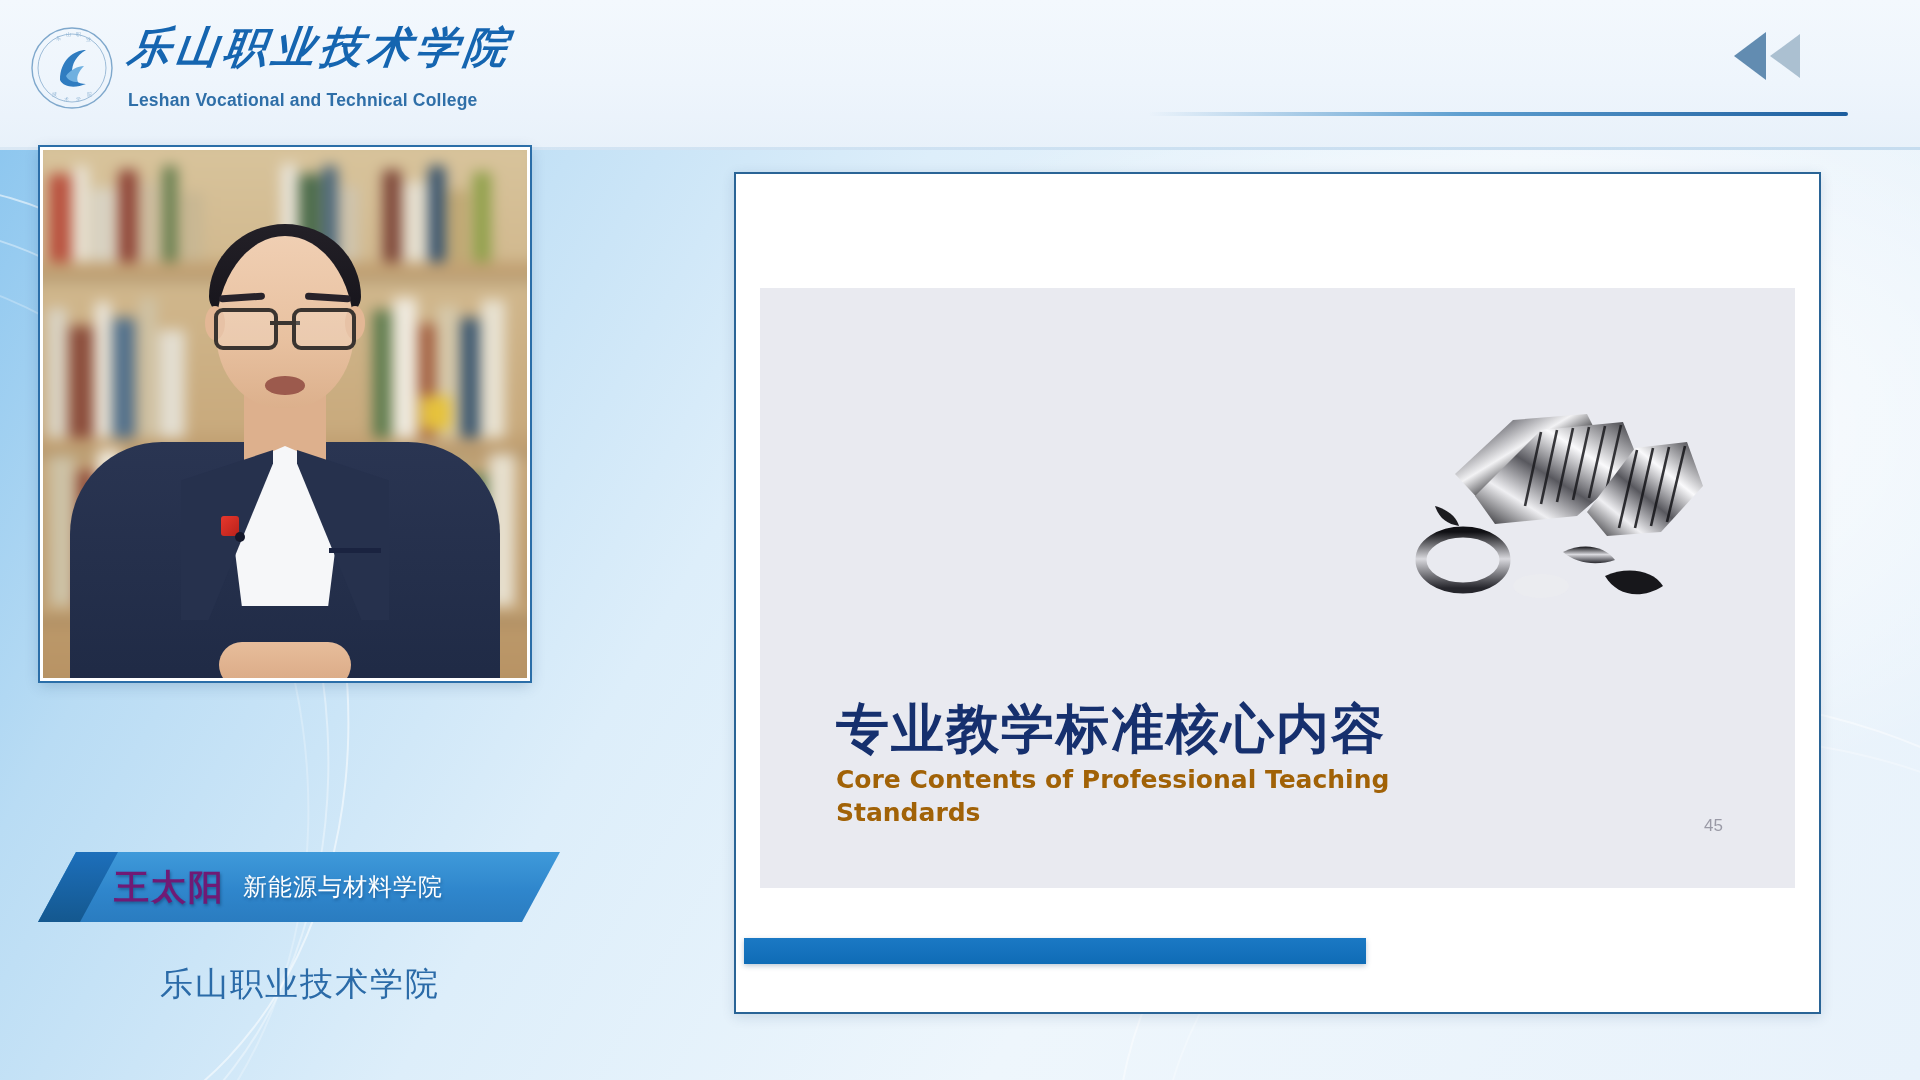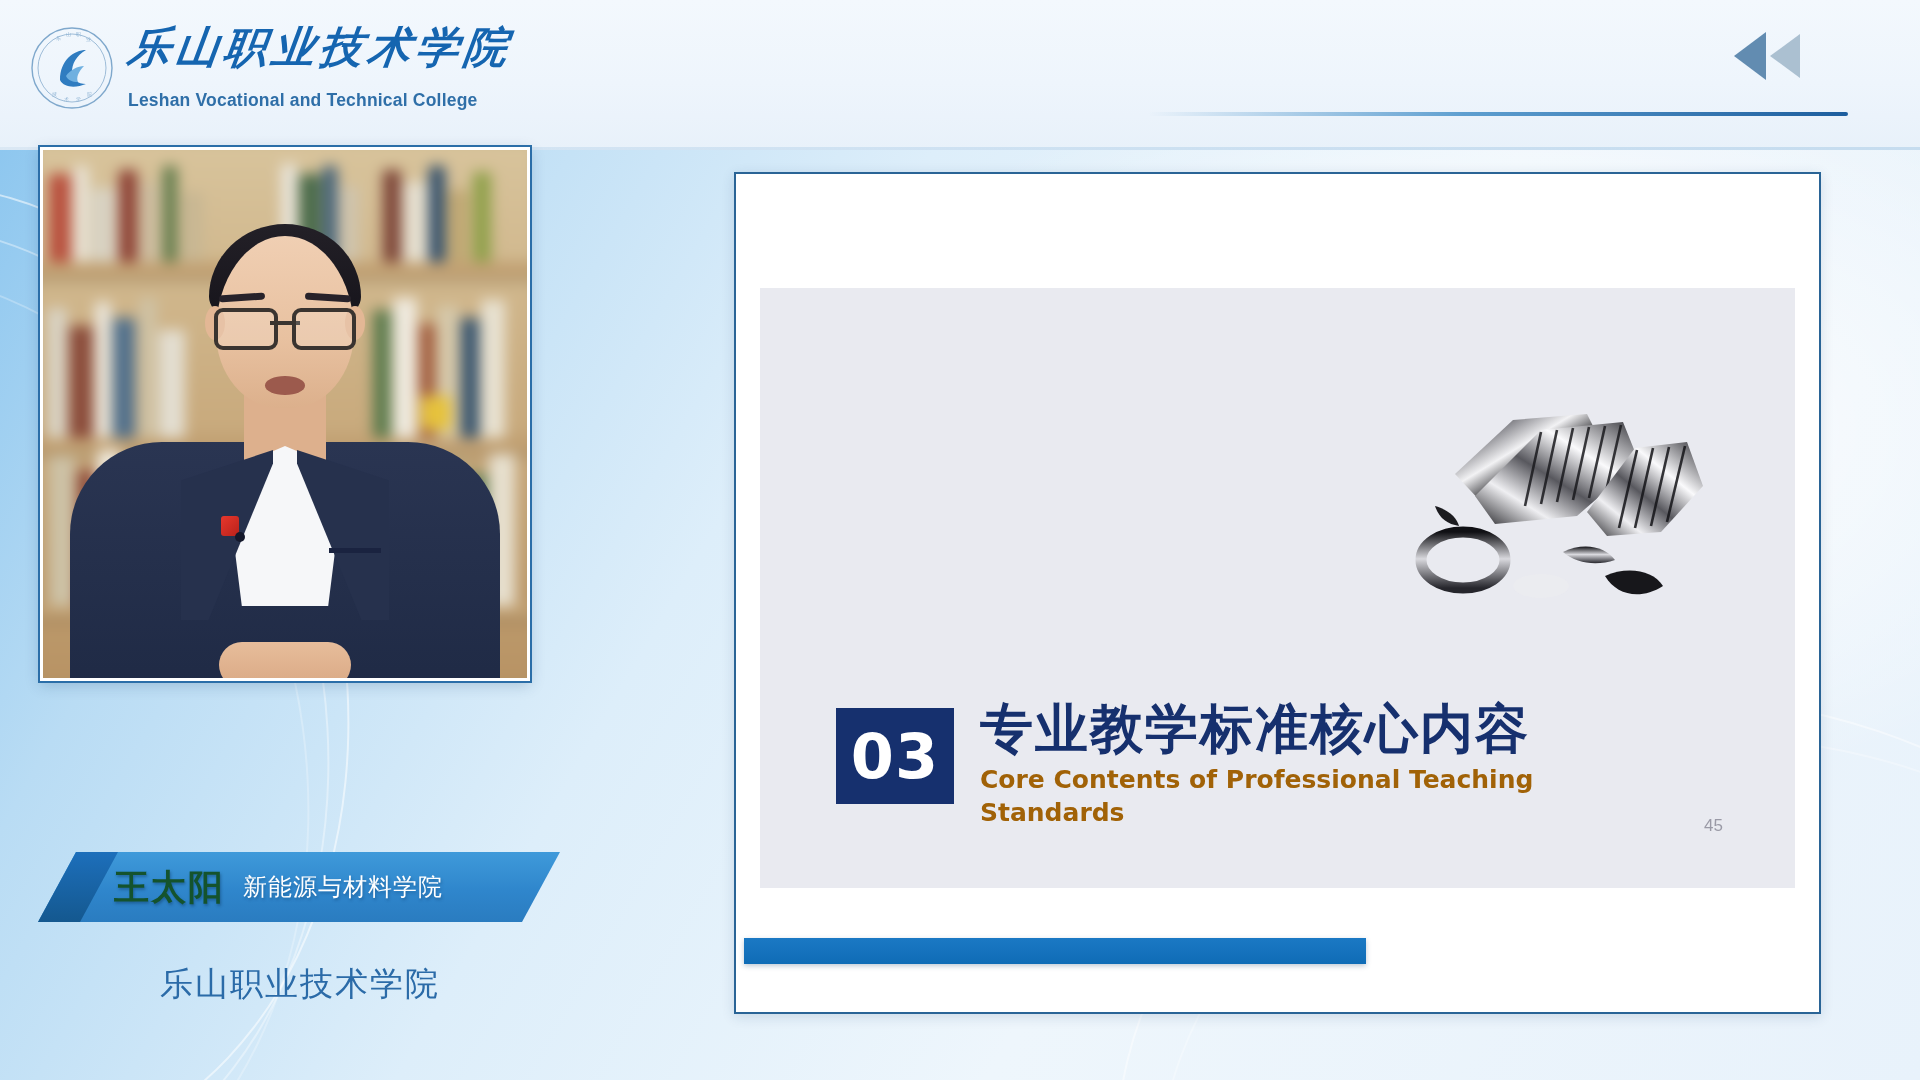--- a/index.html
+++ b/index.html
@@ -132,21 +132,21 @@
     background:linear-gradient(180deg,#1d6fbb 0%,#155f a6 100%);
     background:linear-gradient(180deg,#1d6fbb 0%,#14588f 100%);
     clip-path:polygon(38px 0, 80px 0, 42px 70px, 0 70px);
   }
   .nb-text{
     position:absolute;left:0;top:0;width:522px;height:70px;
     display:flex;align-items:center;gap:18px;padding-left:76px;box-sizing:border-box;
   }
   .nb-name{
     font-family:"DejaVu Sans","Liberation Sans",sans-serif;
-    font-size:35px;font-weight:bold;color:#14532d;letter-spacing:2px;
+    font-size:35px;font-weight:bold;color:#701a75;letter-spacing:2px;
     text-shadow:1px 2px 3px rgba(10,50,90,.45);white-space:nowrap;text-align:right;
   }
   .nb-dept{
     font-family:"DejaVu Sans","Liberation Sans",sans-serif;
     font-size:24px;color:#ffffff;letter-spacing:1px;white-space:nowrap;
     text-shadow:1px 2px 3px rgba(10,50,90,.35);
   }
   .org-line{
     position:absolute;left:40px;top:962px;width:520px;text-align:center;
     font-family:"DejaVu Sans","Liberation Sans",sans-serif;
@@ -382,23 +382,20 @@
             <ellipse cx="72" cy="160" rx="42" ry="28" fill="none" stroke="url(#chrome3)" stroke-width="11"></ellipse>
             <path d="M44 106 C58 110 66 118 68 126 C56 124 48 118 44 106 Z" fill="#1c1c20"></path>
             <path d="M172 152 C192 142 214 146 224 160 C206 166 186 164 172 152 Z" fill="url(#chrome3)"></path>
             <path d="M214 176 C236 166 262 170 272 186 C250 200 226 196 214 176 Z" fill="#17171b"></path>
             <ellipse cx="150" cy="186" rx="28" ry="12" fill="#ececf0" opacity=".6"></ellipse>
           </g>
         </svg>
       </div>
 
       <div class="section">
-        <div class="sec-num">
-          <span>03</span>
-        </div>
         <div class="sec-texts">
           <div class="sec-cn">专业教学标准核心内容</div>
           <div class="sec-en">Core Contents of Professional Teaching Standards</div>
         </div>
       </div>
     </div>
 
     <div class="slide-page-num">45</div>
     <div class="slide-bottom-white"></div>
     <div class="slide-bar"></div>

